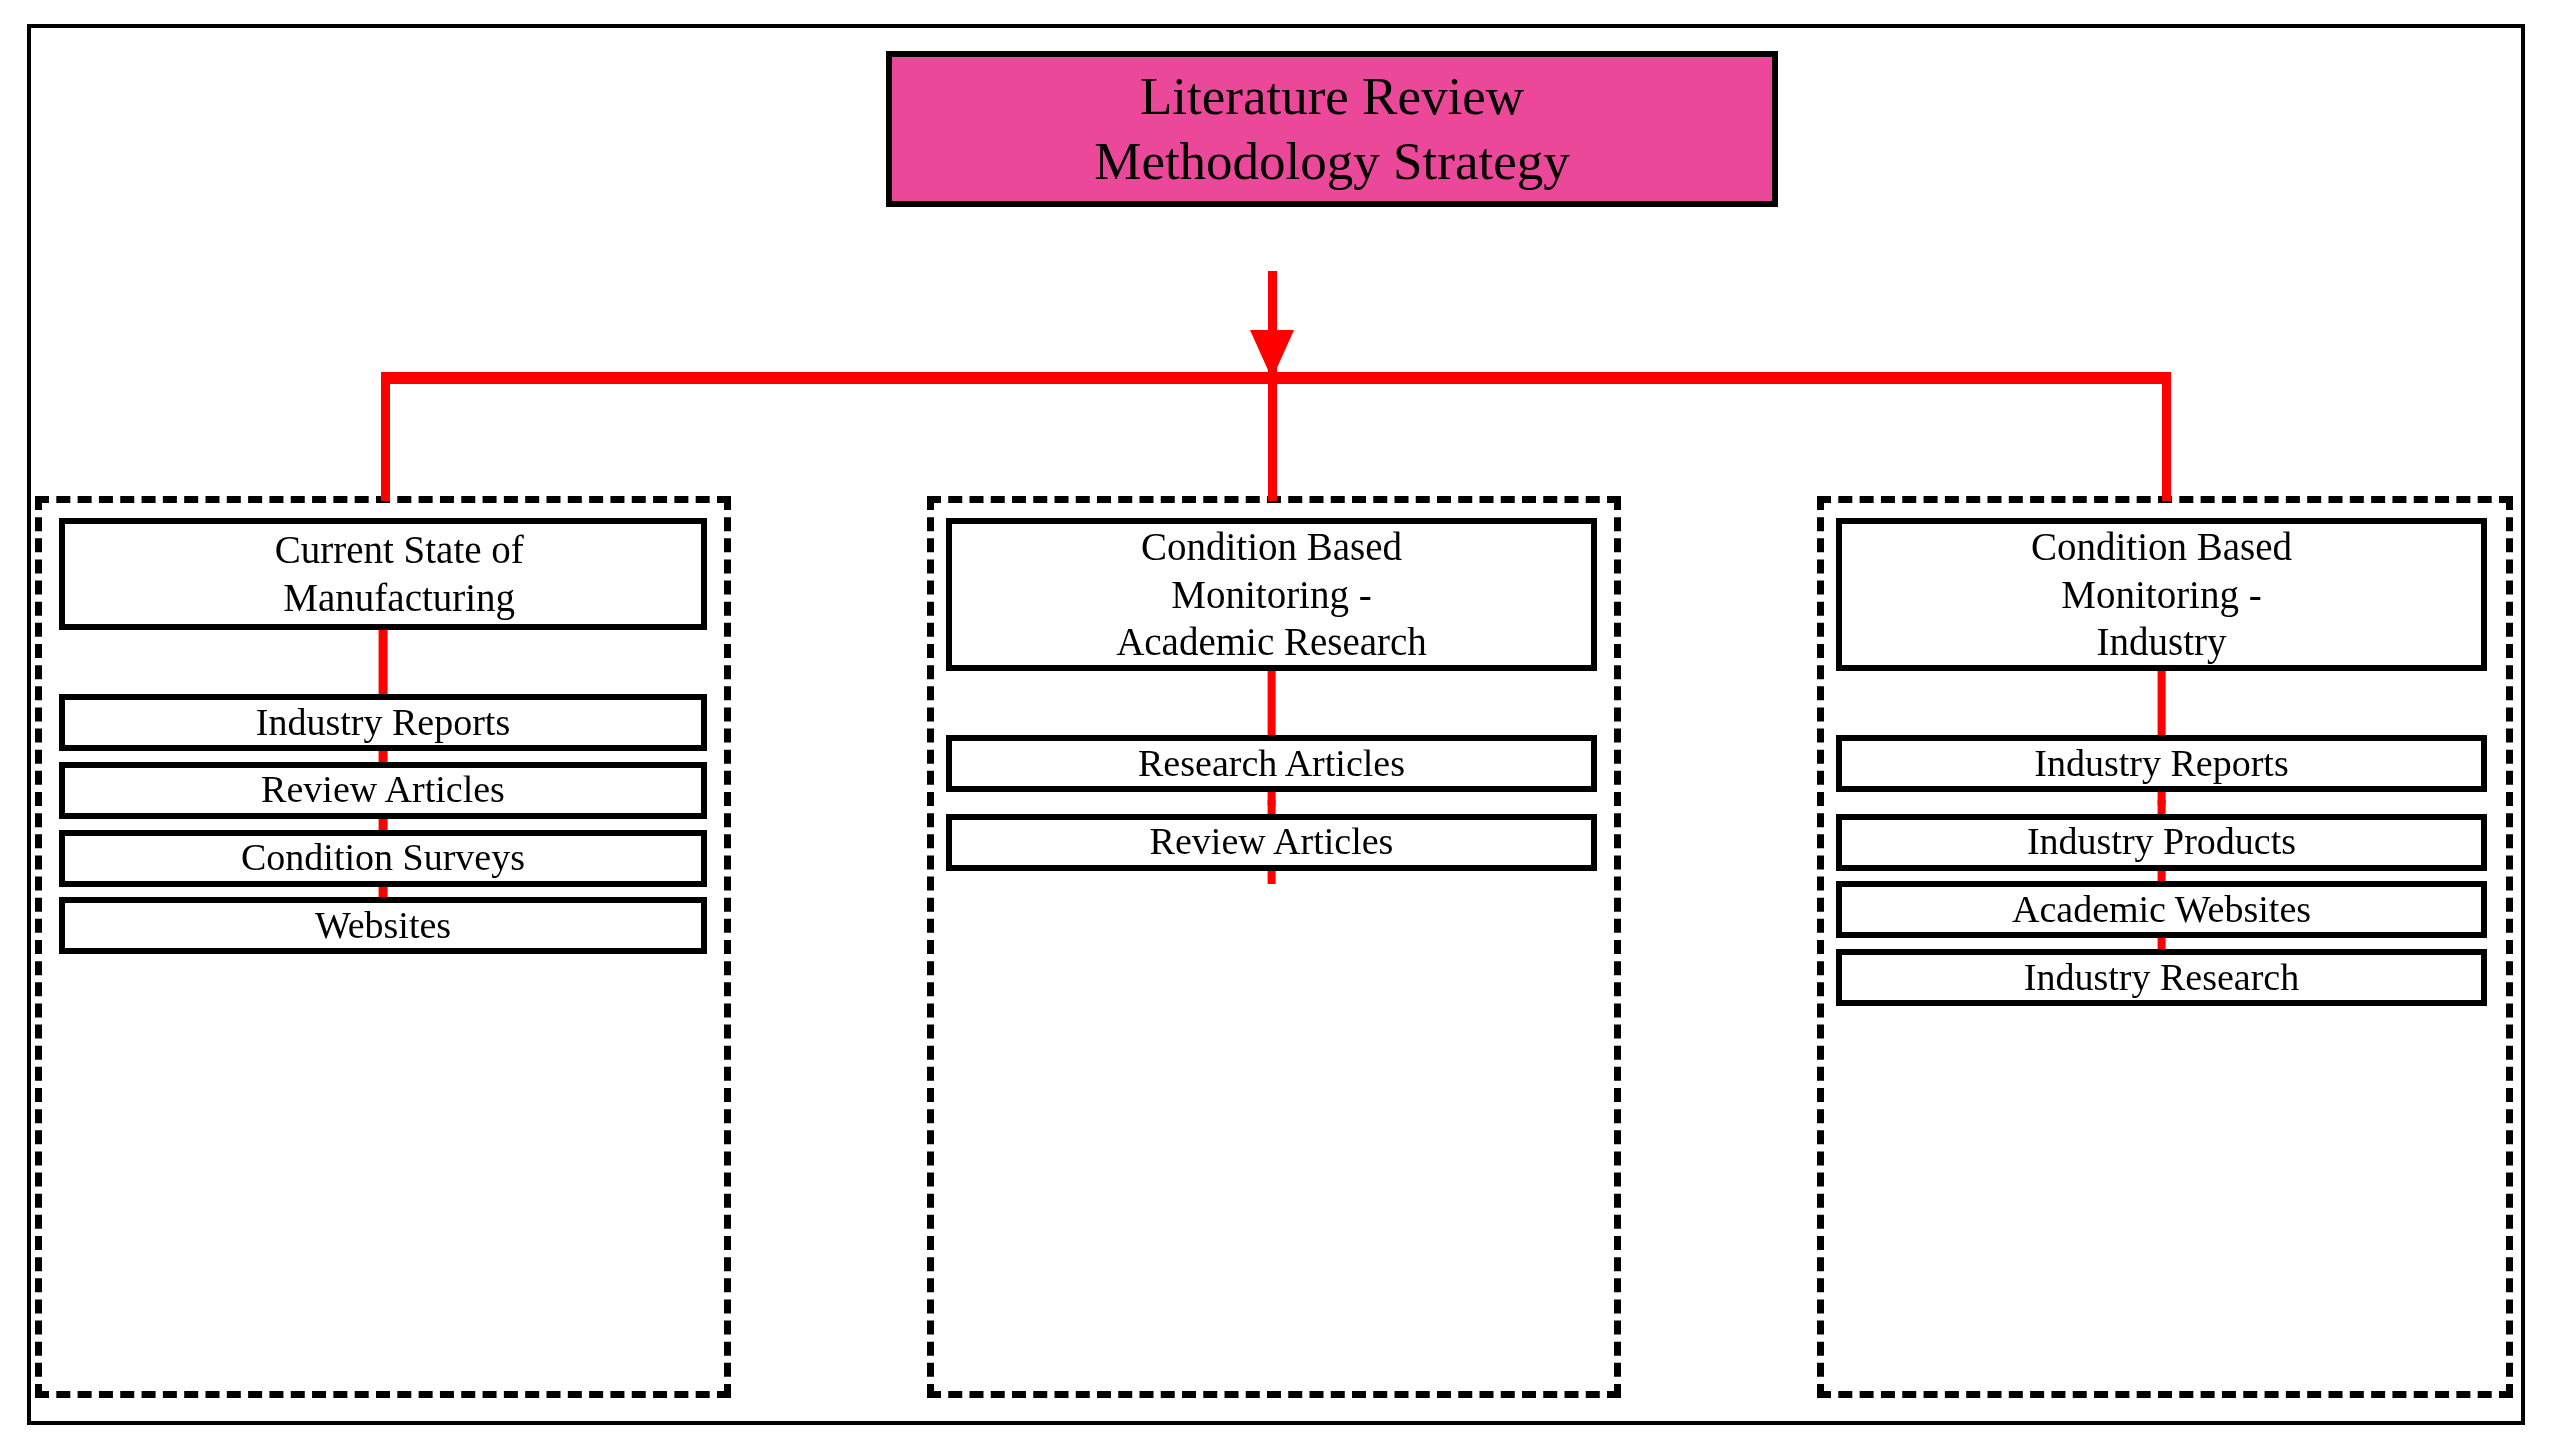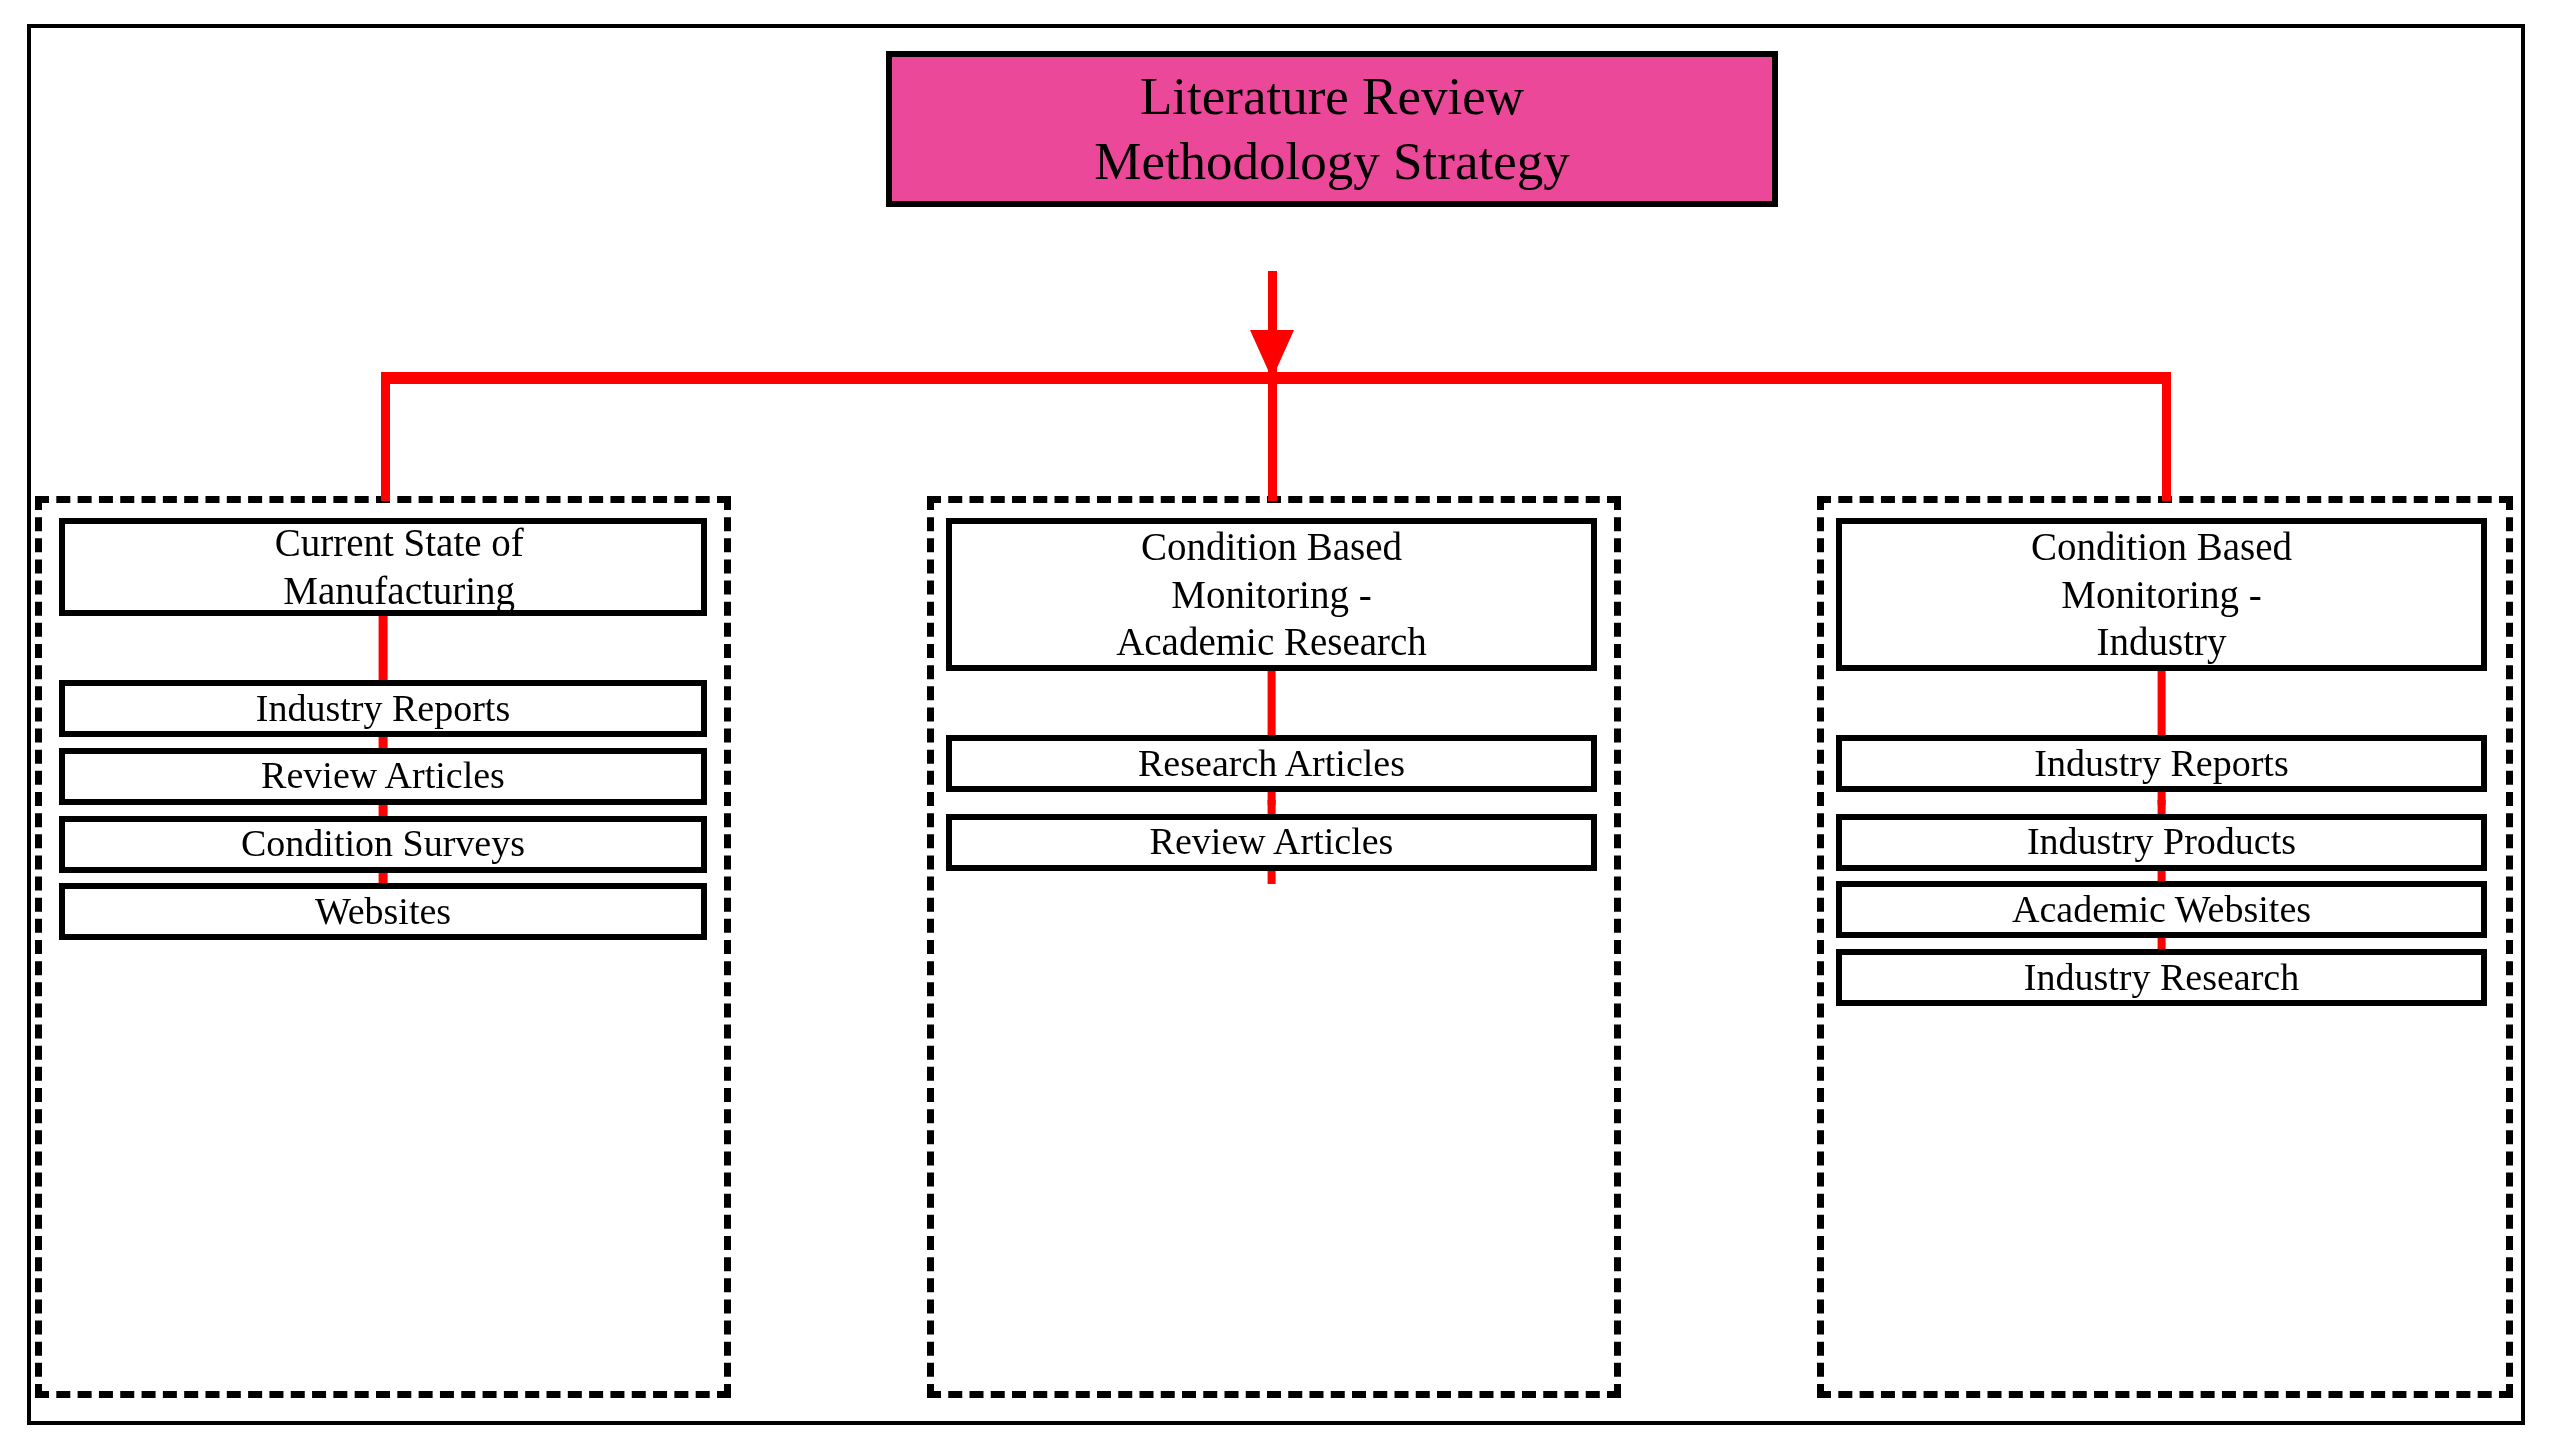--- a/index.html
+++ b/index.html
@@ -143,21 +143,21 @@
     line-height: 1.22;
     white-space: pre-line;
     padding: 4.1px 9.5px;
   }
   .node-item {
     font-size: 38px;
     line-height: 1.1;
     padding: 2.7px 8.1px;
   }
   
-  #stack-0 .node-header { height: 98px; padding-left: 42px; }
+  #stack-0 .node-header { height: 112px; padding-left: 42px; }
   #stack-1 .node-header { height: 153px; }
   #stack-2 .node-header { height: 153px; }
   .node-item { height: 57px; }
 
   
   .col-link {
     position: absolute;
     width: 8.8px;
     background: #FF0000;
     left: 50%;

